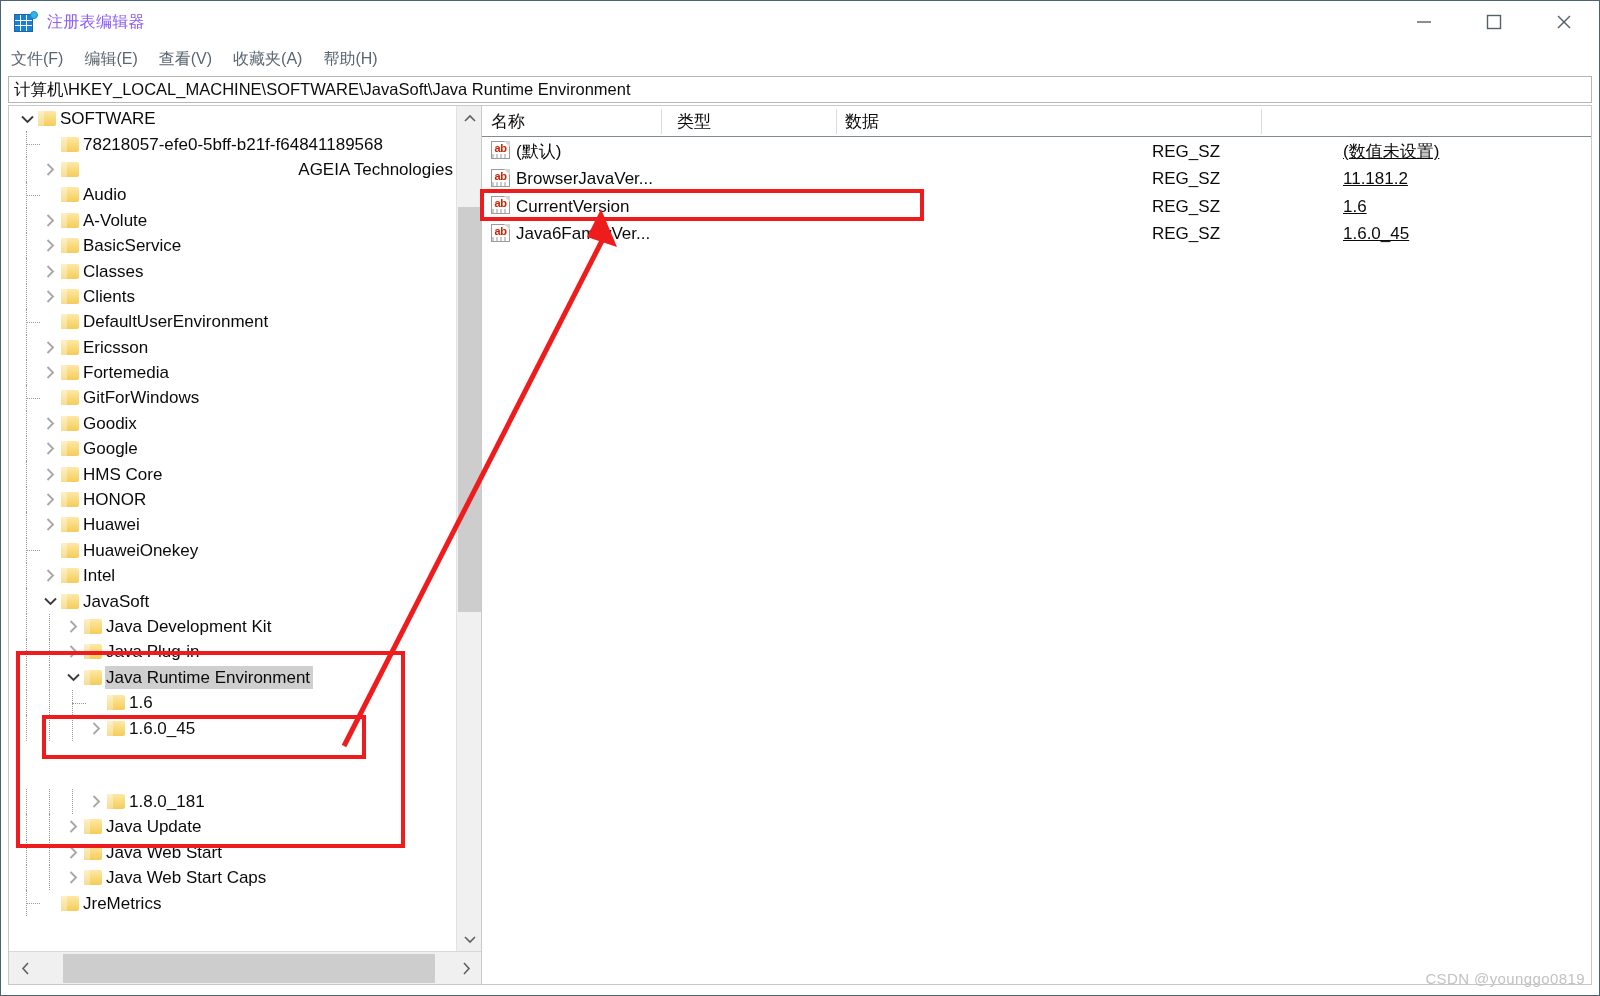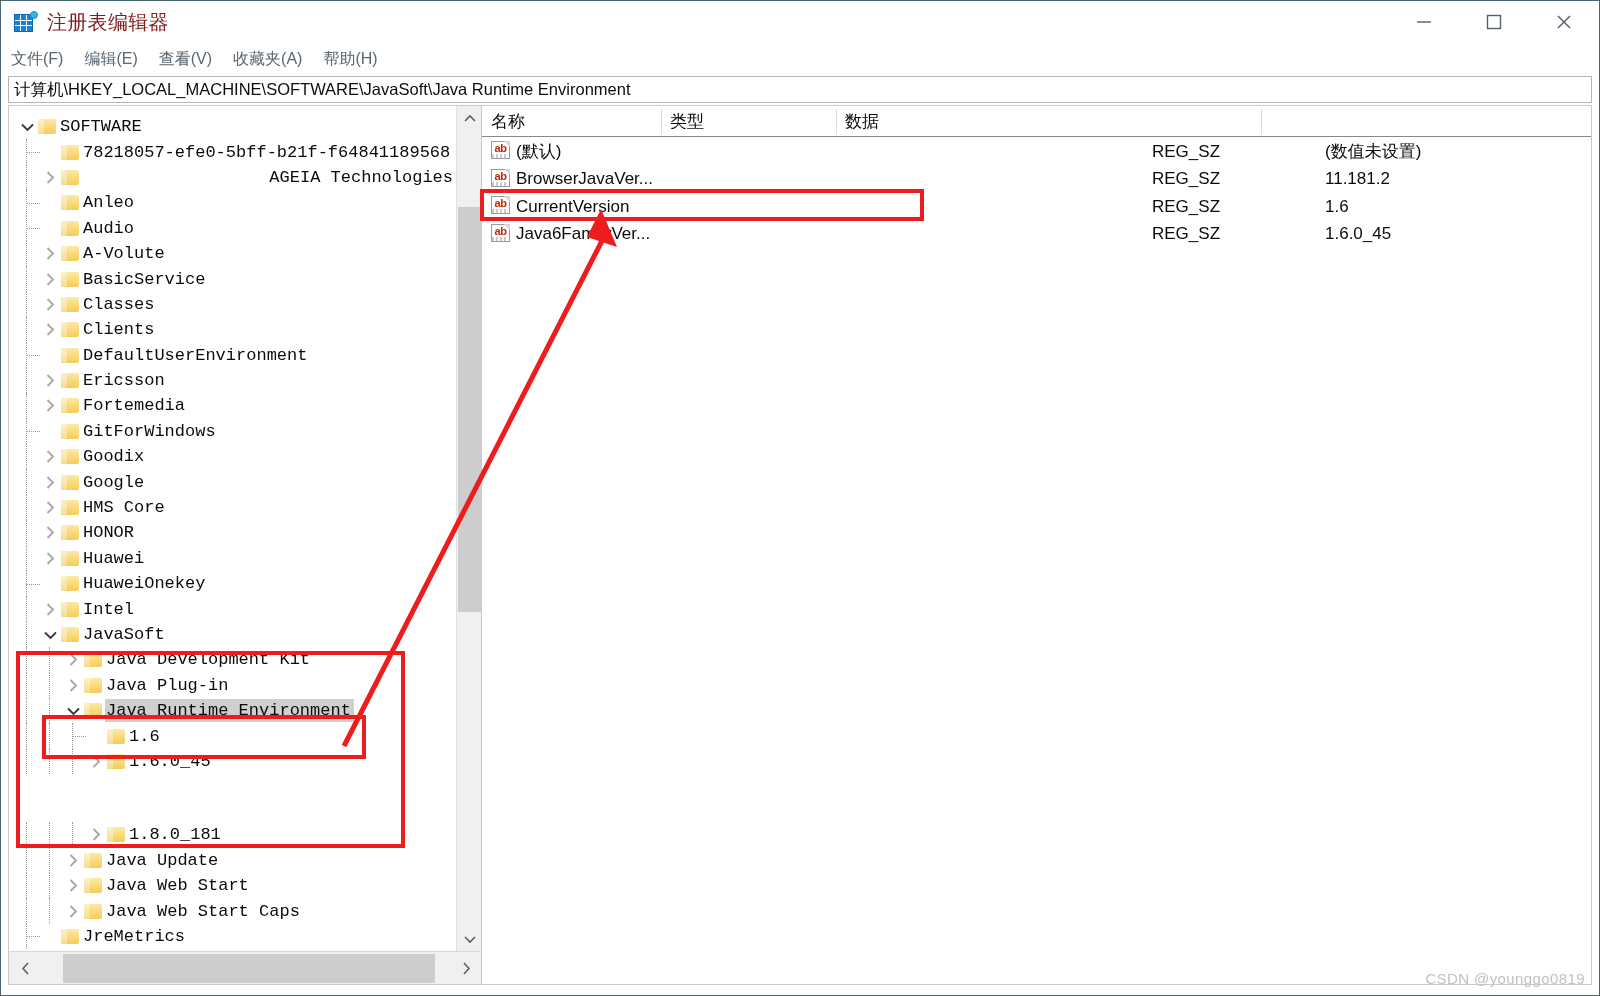--- a/index.html
+++ b/index.html
@@ -50,21 +50,21 @@
     background: #ffffff;
   }
   .ti-hline1 { top: 5px; }
   .ti-hline2 { top: 10px; }
   .ti-dot {
     position: absolute; right: 0; top: 1px;
     width: 8px; height: 8px; border-radius: 50%;
     background: #2fb7e8; border: 1px solid #1b8fc4;
   }
   .title-text {
-    font-size: 20px; color: #7f1d1d;
+    font-size: 16px; color: #8b5cf6;
     letter-spacing: 0.3px;
     white-space: nowrap;
   }
   .win-controls {
     position: absolute; right: 0; top: 0;
     height: 42px; display: flex; align-items: stretch;
   }
   .win-btn {
     width: 70px; height: 42px;
     display: flex; align-items: center; justify-content: center;
@@ -114,24 +114,23 @@
   
   .tree-pane {
     position: relative;
     width: 473px; height: 878px;
     background: #ffffff;
     flex: none;
     border-right: 1px solid #c9c9c9;
     overflow: hidden;
   }
   .tree-scroll-area {
-    position: absolute; left: 0; top: 8px;
+    position: absolute; left: 0; top: 0;
     width: 447px; height: 845px;
     overflow: hidden;
-    font-family: Liberation Mono, monospace;
   }
   .tree-row {
     position: relative;
     height: 25.4px;
     display: flex; align-items: center;
     white-space: nowrap;
     font-size: 17px;
     color: #0b0b0b;
   }
   .tree-row .label {
@@ -276,21 +275,21 @@
   }
   .ab-wave {
     position: absolute; left: 1px; bottom: 1px;
     width: 16px; height: 4px;
     background:
       repeating-linear-gradient(90deg, #b9b9b9 0 2px, transparent 2px 4px);
     opacity: .75;
   }
   .vp-name { position: absolute; left: 34px; }
   .vp-type { position: absolute; left: 670px; }
-  .vp-data { position: absolute; left: 843px; }
+  .vp-data { position: absolute; left: 861px; text-decoration: underline; }
 
   
   .anno { position: absolute; pointer-events: none; }
   .anno-svg { position: absolute; left: 0; top: 0; }
 
   
   .watermark {
     position: absolute; right: 14px; bottom: 8px;
     font-size: 15px; color: #c2c2c2;
     letter-spacing: 0.4px;
@@ -382,29 +381,20 @@
             </span>
             <span class="label">AGEIA Technologies</span>
           </div>
           <div class="tree-row" style="padding-left: 73px;">
             <span class="dotline-v" style="left: 17px; top: 0px; height: 25.4px;"></span>
             <span class="dotline-h" style="left: 17px; top: 12.7px; width: 14px;"></span>
             <span class="folder" style="left: 52px;">
               <span class="f-back"></span>
               <span class="f-tab"></span>
             </span>
-            <span class="label">Anleo</span>
-          </div>
-          <div class="tree-row" style="padding-left: 73px;">
-            <span class="dotline-v" style="left: 17px; top: 0px; height: 25.4px;"></span>
-            <span class="dotline-h" style="left: 17px; top: 12.7px; width: 14px;"></span>
-            <span class="folder" style="left: 52px;">
-              <span class="f-back"></span>
-              <span class="f-tab"></span>
-            </span>
             <span class="label">Audio</span>
           </div>
           <div class="tree-row" style="padding-left: 73px;">
             <span class="chev" style="left: 32px;">
               <svg width="10" height="15" viewBox="0 0 10 15">
                 <polyline points="2.5,2 8,7.5 2.5,13" fill="none" stroke="#a8a8a8" stroke-width="1.9"></polyline>
               </svg>
             </span>
             <span class="dotline-v" style="left: 17px; top: 0px; height: 25.4px;"></span>
             <span class="folder" style="left: 52px;">
@@ -760,21 +750,21 @@
               <polyline points="3,2 8,7.5 3,13" fill="none" stroke="#606060" stroke-width="1.6"></polyline>
             </svg>
         </div>
       </div>
     </div>
 
     <div class="value-pane">
       <div class="vp-header">
         <div class="vp-col" style="left:0;">名称</div>
         <div class="vp-sep" style="left:179px;"></div>
-        <div class="vp-col" style="left:179px;">类型</div>
+        <div class="vp-col" style="left:186px;">类型</div>
         <div class="vp-sep" style="left:354px;"></div>
         <div class="vp-col" style="left:354px;">数据</div>
         <div class="vp-sep" style="left:779px;"></div>
       </div>
       <div class="vp-rows" id="value-rows">
           <div class="vp-row">
             <span class="ab-icon">
               <span class="ab-page"></span>
               <span class="ab-fold"></span>
               <span class="ab-txt">ab</span>

